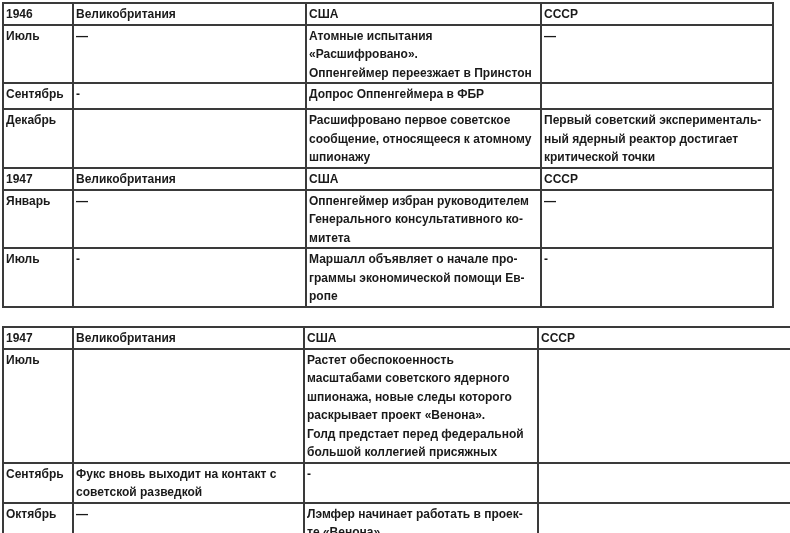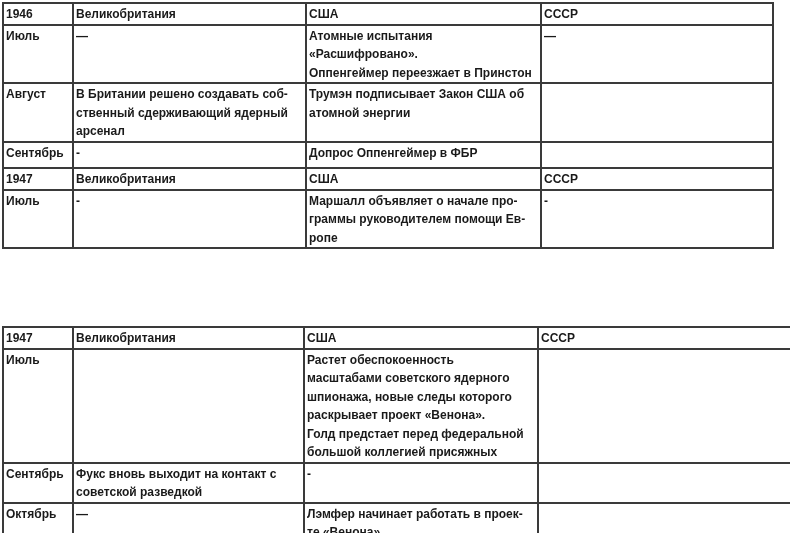--- a/index.html
+++ b/index.html
@@ -38,46 +38,55 @@
       <td>США</td>
       <td>СССР</td>
     </tr>
     <tr style="height:38px">
       <td>Июль</td>
       <td>—</td>
       <td> Атомные испытания «Расшифровано».
 Оппенгеймер переезжает в Принстон</td>
       <td>—</td>
     </tr>
-    <tr style="height:53px">
-      <td>Август</td>
-      <td> В Британии решено создавать соб-
-ственный сдерживающий ядерный
-арсенал</td>
-      <td> Трумэн подписывает Закон США об
-атомной энергии</td>
-      <td></td>
-    </tr>
     <tr style="height:26px">
       <td>Сентябрь</td>
       <td>-</td>
-      <td> Допрос Оппенгеймер в ФБР</td>
+      <td> Допрос Оппенгеймера в ФБР</td>
       <td></td>
+    </tr>
+    <tr style="height:56px">
+      <td>Декабрь</td>
+      <td></td>
+      <td> Расшифровано первое советское
+сообщение, относящееся к атомному
+шпионажу</td>
+      <td>Первый советский эксперименталь-
+ный ядерный реактор достигает
+критической точки</td>
     </tr>
     <tr class="hdr" style="height:22px">
       <td>1947</td>
       <td>Великобритания</td>
       <td>США</td>
       <td>СССР</td>
     </tr>
     <tr style="height:55px">
+      <td>Январь</td>
+      <td>—</td>
+      <td> Оппенгеймер избран руководителем
+Генерального консультативного ко-
+митета</td>
+      <td>—</td>
+    </tr>
+    <tr style="height:55px">
       <td>Июль</td>
       <td>-</td>
       <td> Маршалл объявляет о начале про-
-граммы руководителем помощи Ев-
+граммы экономической помощи Ев-
 ропе</td>
       <td>-</td>
     </tr>
   </tbody>
 </table>
 
 <table id="t2" class="tl">
   <colgroup>
       <col style="width:70px">
       <col style="width:231px">

